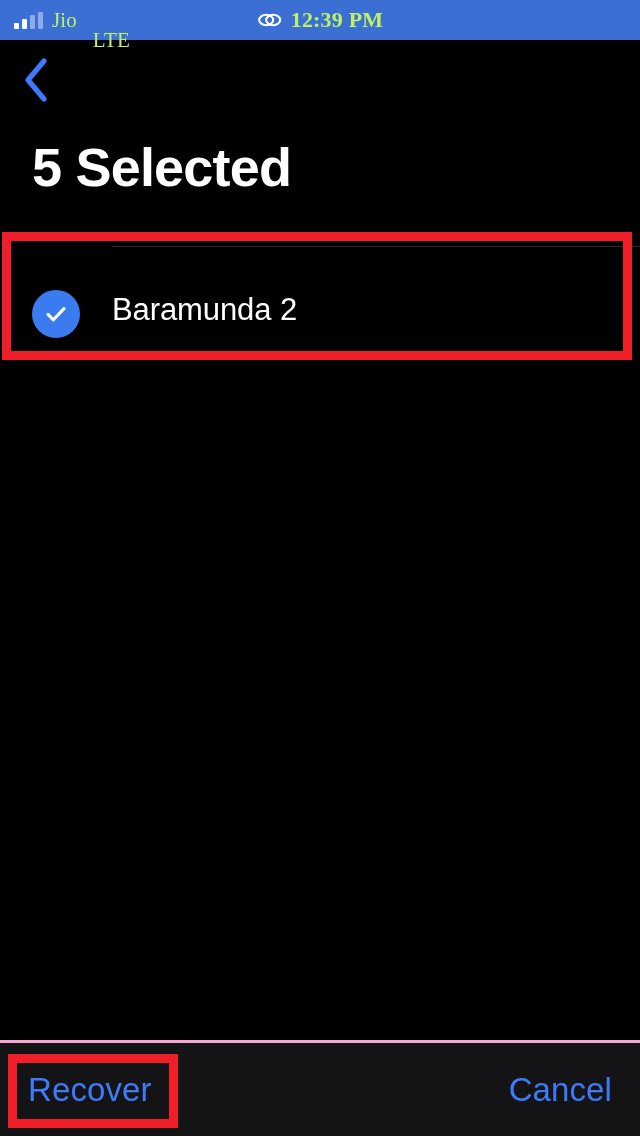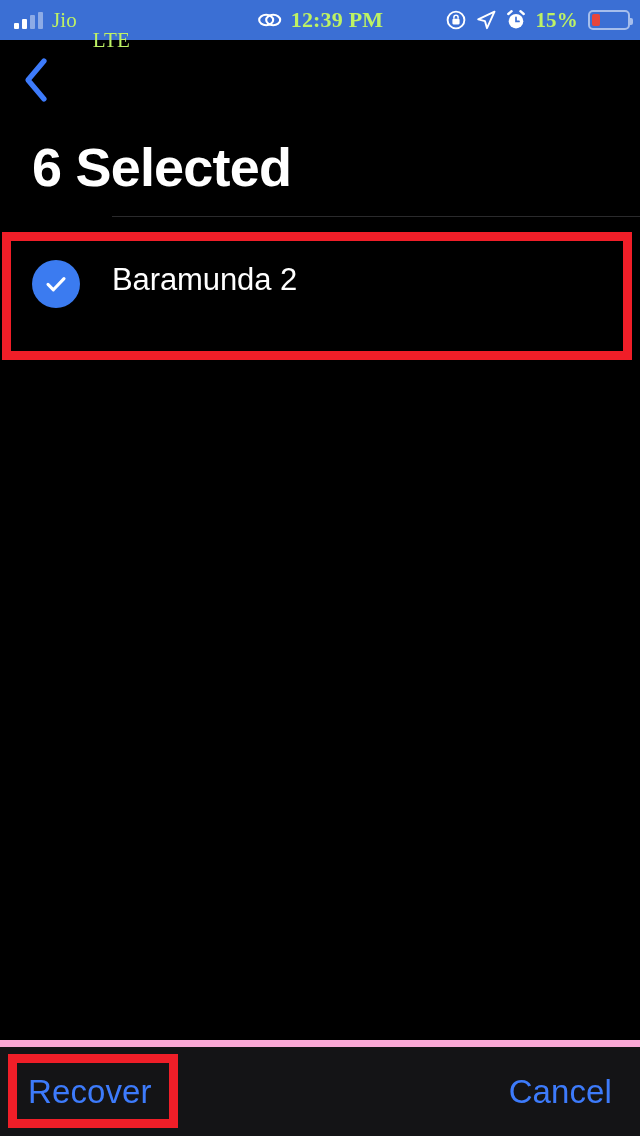--- a/index.html
+++ b/index.html
@@ -160,21 +160,21 @@
     color: #FFFFFF;
     font-size: 54px;
     font-weight: bold;
     letter-spacing: -0.8px;
     line-height: 1.1;
   }
 
   
   .list-area {
     position: absolute;
-    top: 216px; left: 0;
+    top: 246px; left: 0;
     width: 640px;
     bottom: 96px;
     background: #000000;
   }
   .row-separator {
     position: absolute;
     top: 0;
     left: 112px;
     right: 0;
     height: 1px;
@@ -240,21 +240,21 @@
   }
 
   
   .toolbar {
     position: absolute;
     left: 0;
     bottom: 0;
     width: 640px;
     height: 96px;
     background: #141416;
-    border-top: 7px solid #f9a8d4;
+    border-top: 3px solid #f9a8d4;
     box-sizing: border-box;
   }
   .toolbar-btn {
     position: absolute;
     top: 50%;
     transform: translateY(-50%);
     color: #3D7BFB;
     font-size: 33px;
     letter-spacing: 0.1px;
     cursor: pointer;
@@ -294,58 +294,33 @@
     <div class="sb-center">
       <span class="sb-icon">
         <svg width="26" height="20" viewBox="0 0 26 20">
           <ellipse cx="9.5" cy="10" rx="7" ry="5.2" fill="none" stroke="#ffffff" stroke-width="2.1"></ellipse>
           <ellipse cx="16.5" cy="10" rx="7" ry="5.2" fill="none" stroke="#ffffff" stroke-width="2.1"></ellipse>
         </svg>
       </span>
       <span class="sb-time">12:39 PM</span>
     </div>
 
-    <div class="sb-right">
-      <span class="sb-icon">
-        <svg width="22" height="22" viewBox="0 0 22 22">
-          <circle cx="11" cy="11" r="8.4" fill="none" stroke="#ffffff" stroke-width="1.9"></circle>
-          <rect x="7.4" y="9.8" width="7.2" height="5.6" rx="1.1" fill="#ffffff"></rect>
-          <path d="M8.9 9.8 V8.4 a2.1 2.1 0 0 1 4.2 0 V9.8" fill="none" stroke="#ffffff" stroke-width="1.5"></path>
-        </svg>
-      </span>
-      <span class="sb-icon">
-        <svg width="22" height="22" viewBox="0 0 22 22">
-          <path d="M19.5 2.6 L3.2 10.4 L10.0 12.2 L12.0 19.2 Z" fill="none" stroke="#ffffff" stroke-width="1.9" stroke-linejoin="round"></path>
-        </svg>
-      </span>
-      <span class="sb-icon">
-        <svg width="22" height="22" viewBox="0 0 22 22">
-          <circle cx="11" cy="12.2" r="7.3" fill="#ffffff"></circle>
-          <path d="M3.3 5.0 L6.6 2.2 M18.7 5.0 L15.4 2.2" stroke="#ffffff" stroke-width="2.4" stroke-linecap="round"></path>
-          <path d="M11 8.4 V12.4 H14" stroke="#3B6FD4" stroke-width="1.7" stroke-linecap="round" fill="none"></path>
-        </svg>
-      </span>
-      <span class="battery-pct">15%</span>
-      <span class="battery">
-        <span class="battery-fill" style="width: 15%;"></span>
-      </span>
-    </div>
   </div>
 
   <div class="nav-bar">
     <div class="back-btn">
       <span>
         <svg width="28" height="46" viewBox="0 0 28 46">
           <path d="M22 4 L6 23 L22 42" fill="none" stroke="#3D7BFB" stroke-width="5.2" stroke-linecap="round" stroke-linejoin="round"></path>
         </svg>
       </span>
     </div>
   </div>
 
-  <div class="page-title">6 Selected</div>
+  <div class="page-title">5 Selected</div>
 
   <div class="list-area">
     <div class="row-separator"></div>
 
     <div class="memo-row">
       <span class="check-circle">
         <svg width="30" height="30" viewBox="0 0 30 30">
           <path d="M7 15.4 L12.4 20.8 L23 9.6" fill="none" stroke="#ffffff" stroke-width="3.1" stroke-linecap="round" stroke-linejoin="round"></path>
         </svg>
       </span>

